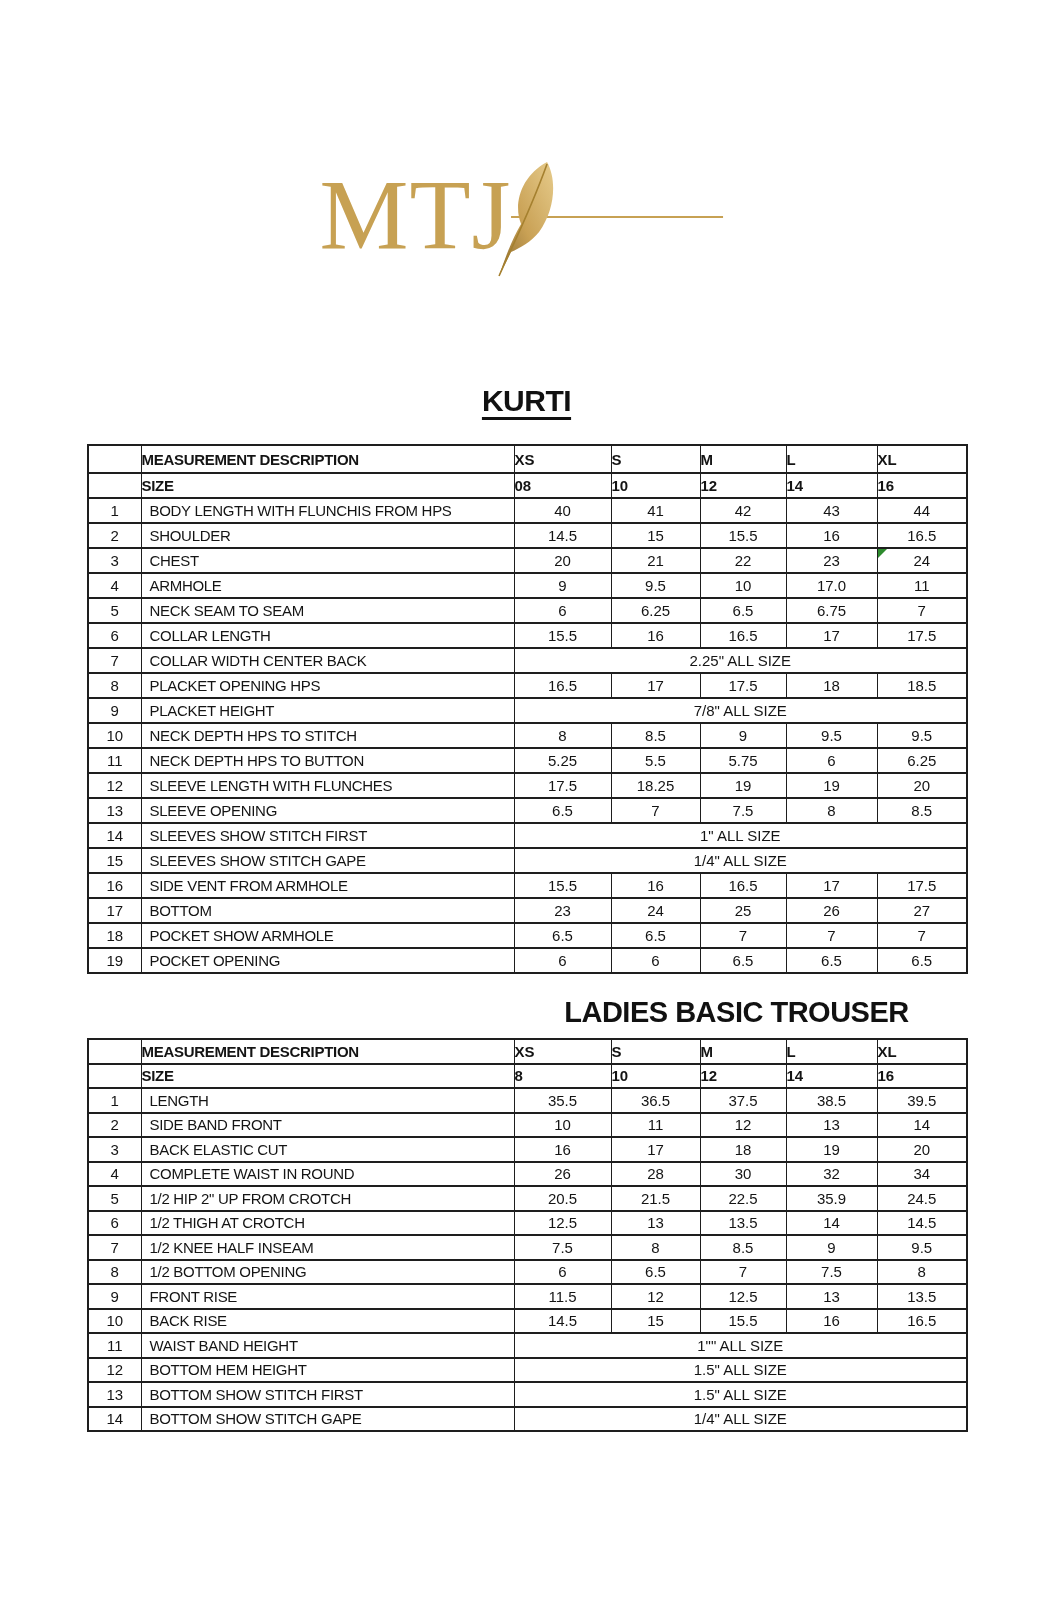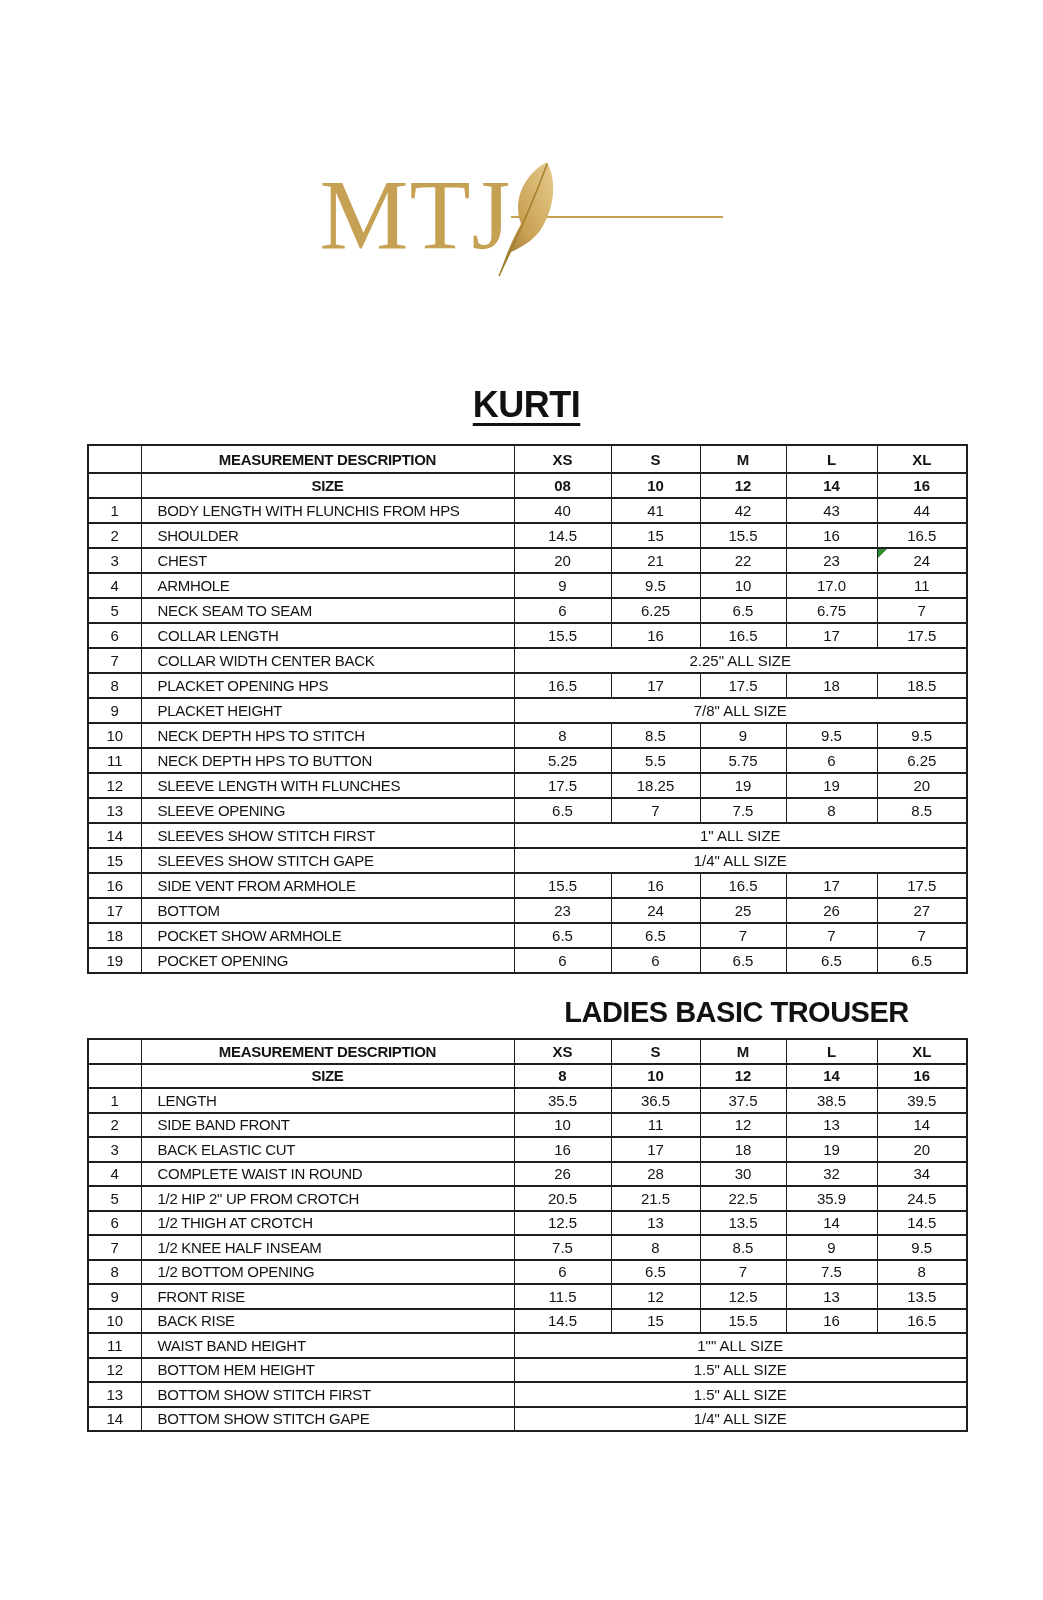--- a/index.html
+++ b/index.html
@@ -12,32 +12,32 @@
   .mtj-wrap{position:relative;}
   .mtj{font-family:"Liberation Serif","DejaVu Serif",serif;font-size:100px;line-height:0.94;
        color:#c7a153;letter-spacing:1px;}
   .feather{position:absolute;right:-54px;top:-10px;}
   .logo-line{width:212px;height:2px;background:#c7a153;margin-top:4px;}
   .wordmark{margin-top:9px;font-family:"Liberation Serif","DejaVu Serif",serif;
             font-size:26px;color:#c7a153;letter-spacing:9px;padding-left:9px;white-space:nowrap;}
 
   
   .sec-title{position:absolute;width:879px;text-align:center;font-weight:bold;
-             font-size:36px;color:#111;letter-spacing:-0.5px;}
+             font-size:30px;color:#111;letter-spacing:-0.5px;}
   .t1-title{top:384px;left:87px;}
   .t1-title span{text-decoration:underline;text-decoration-thickness:3px;text-underline-offset:6px;}
   .t2-title{top:996px;left:297px;font-size:29px;}
 
   
   table.tbl{position:absolute;left:87px;width:879px;border-collapse:collapse;table-layout:fixed;
             background:#fff;border:2px solid #1e1e1e;}
   .tbl td,.tbl th{border:solid #1e1e1e;border-width:2px 1px;padding:0;font-size:15px;
                   color:#141414;overflow:hidden;white-space:nowrap;}
-  .tbl th{font-weight:bold;text-align:center;}
-  .tbl td.desc{text-align:left;padding-left:16px;letter-spacing:-0.3px;}
+  .tbl th{font-weight:bold;text-align:left;}
+  .tbl td.desc{text-align:left;padding-left:8px;letter-spacing:-0.3px;}
   .tbl th.desc{letter-spacing:-0.3px;}
   .tbl .numcol{text-align:center;}
   .tbl td.val{text-align:center;position:relative;}
   .t1{top:444px;}
   .t2{top:1038px;}
   .t1 tr{height:25px;}
   .t1 tr.hdr{height:28px;}
   .t2 tr{height:24.5px;}
   .corner-flag{position:absolute;top:0;left:0;width:0;height:0;
                border-top:9px solid #2e8b2e;border-right:9px solid transparent;}

